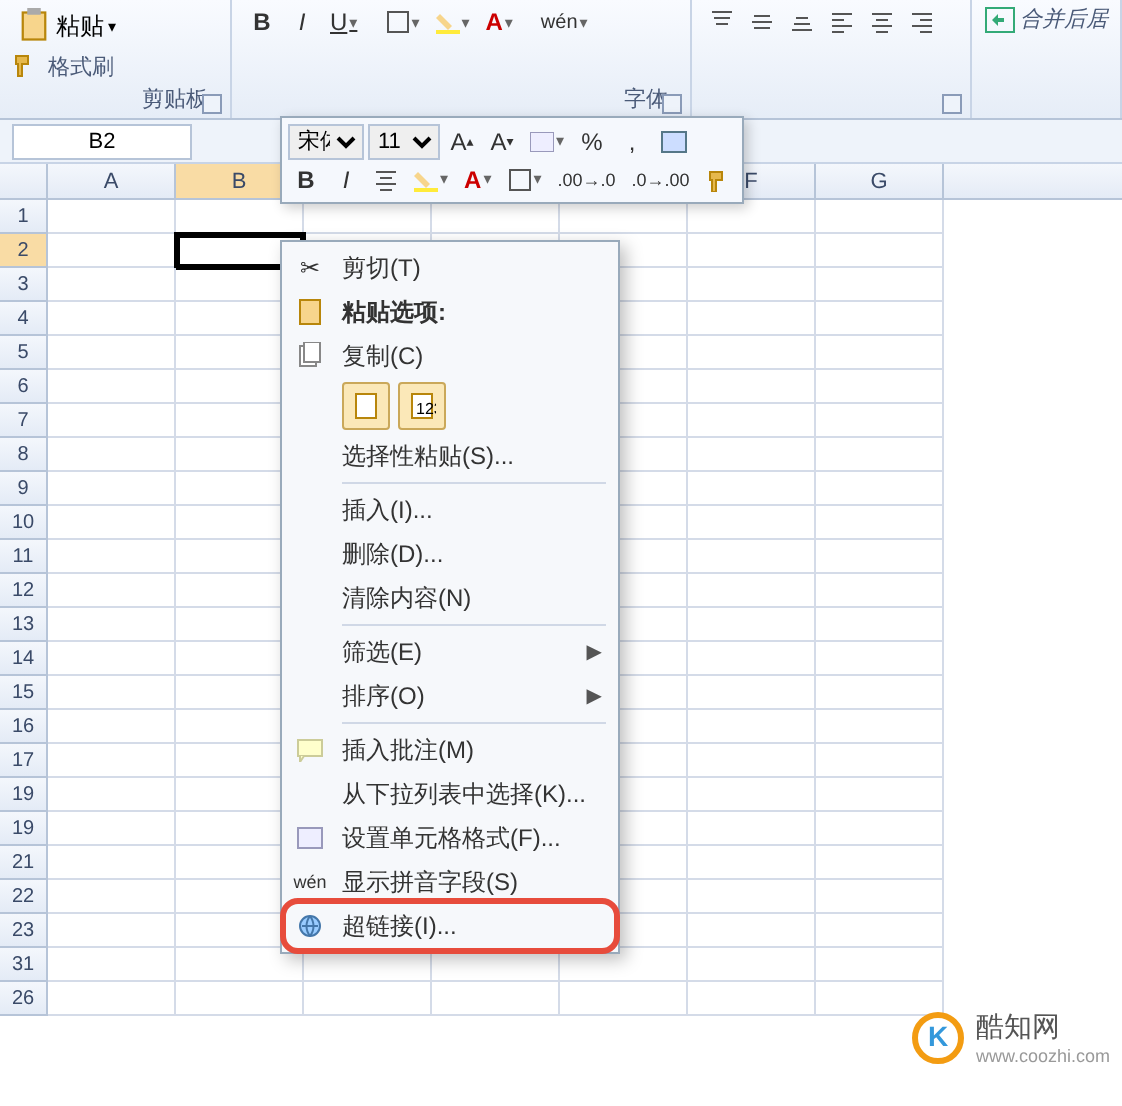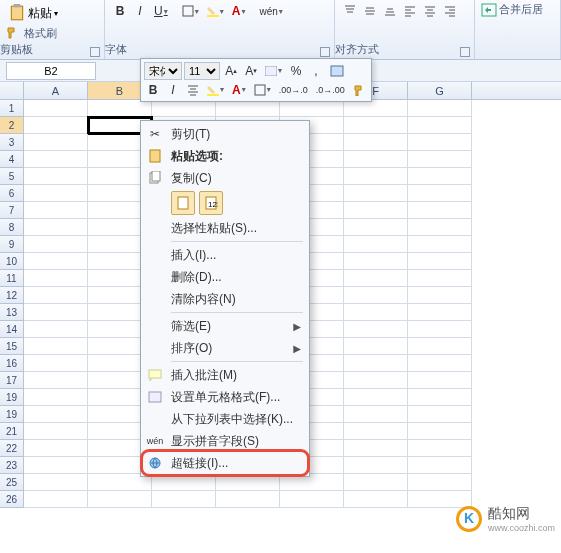--- a/index.html
+++ b/index.html
@@ -1,35 +1,35 @@
 <!DOCTYPE html>
 <html><head>
 <meta charset="utf-8">
 <style>
 * { box-sizing: border-box; margin: 0; padding: 0; font-family: "Microsoft YaHei", SimSun, sans-serif; }
 body { width: 561px; height: 553px; background: #fff; overflow: hidden; font-size: 12px; position: relative; }
 
 
 .ribbon { background: linear-gradient(#f9fbff, #e6edf7); border-bottom: 1px solid #b6c4d8; height: 60px; display: flex; }
 .ribbon-col { border-right: 1px solid #c8d4e6; padding: 2px 6px 2px 6px; position: relative; display: flex; flex-direction: column; }
-.ribbon-label { text-align: left; font-size: 11px; color: #4a5a78; position: absolute; bottom: 2px; left: 0; right: 11px; }
-.paste-col { width: 105px; }
+.ribbon-label { text-align: right; font-size: 11px; color: #4a5a78; position: absolute; bottom: 2px; left: 0; right: 11px; }
+.paste-col { width: 116px; }
 .paste-btn { display: flex; align-items: center; gap: 2px; padding: 2px; }
 .paste-btn .ic { width: 18px; height: 18px; }
 .sub-actions { display: flex; gap: 4px; margin-top: 2px; font-size: 11px; color: #4a5a78; }
 .sub-actions .ic { width: 14px; height: 14px; }
 .dlgs { position: absolute; bottom: 2px; right: 4px; width: 10px; height: 10px; border: 1px solid #8a9bb8; background: #eef3fa; }
 
 .font-col { width: 230px; }
 .font-row { display: flex; gap: 2px; align-items: center; }
 .btn { min-width: 18px; height: 18px; display: flex; align-items: center; justify-content: center; font-size: 12px; color: #333; border: 1px solid transparent; cursor: pointer; padding: 0 2px; }
 .btn.dd::after { content: "▾"; font-size: 8px; margin-left: 1px; color: #666; }
 
 .align-col { width: 140px; }
-.merge-col { flex: 1; padding-left: 6px; }
+.merge-col { flex: 1; padding-left: 6px; font-style: italic; }
 
 
 .namebar { height: 22px; border-bottom: 1px solid #c8d4e6; display: flex; align-items: center; background: #eef3fa; }
 .namebox { width: 90px; height: 18px; background: #fff; border: 1px solid #b6c4d8; margin: 2px 6px; text-align: center; font-size: 11px; line-height: 16px; }
 
 
 .minibar { position: absolute; top: 58px; left: 140px; background: #f5f8fd; border: 1px solid #9ab; box-shadow: 2px 2px 6px rgba(0,0,0,0.2); padding: 3px; z-index: 10; }
 .minibar .row { display: flex; gap: 2px; align-items: center; }
 .minibar select, .minibar input { font-size: 11px; height: 18px; border: 1px solid #b6c4d8; }
 
@@ -146,21 +146,20 @@
           <svg width="12" height="12">
             <path d="M1 2h10M3 5h6M1 8h10M3 11h6" stroke="#555"></path>
           </svg>
         </span>
       <span class="btn">
           <svg width="12" height="12">
             <path d="M1 2h10M5 5h6M1 8h10M5 11h6" stroke="#555"></path>
           </svg>
         </span>
     </div>
-    <div class="ribbon-label">对齐方式</div>
     <div class="dlgs"></div>
   </div>
 
   <div class="ribbon-col merge-col">
     <div class="font-row">
       <span class="ic">
           <svg width="16" height="14">
             <rect x="1" y="1" width="14" height="12" fill="none" stroke="#3a7"></rect>
             <path d="M4 7l3-3v2h3v2H7v2z" fill="#3a7"></path>
           </svg>
@@ -451,21 +450,21 @@
         <div class="rowhead">23</div>
         <div class="cell"></div>
         <div class="cell"></div>
         <div class="cell"></div>
         <div class="cell"></div>
         <div class="cell"></div>
         <div class="cell"></div>
         <div class="cell"></div>
       </div>
       <div class="row">
-        <div class="rowhead">25</div>
+        <div class="rowhead">31</div>
         <div class="cell"></div>
         <div class="cell"></div>
         <div class="cell"></div>
         <div class="cell"></div>
         <div class="cell"></div>
         <div class="cell"></div>
         <div class="cell"></div>
       </div>
       <div class="row">
         <div class="rowhead">26</div>
@@ -547,30 +546,30 @@
   <div class="mi">
       <span class="mi-ic">
         <svg width="14" height="12">
           <rect x="1" y="1" width="12" height="8" fill="#ffc" stroke="#cc9"></rect>
           <path d="M4 9l-2 3v-3" fill="#ffc" stroke="#cc9"></path>
         </svg>
       </span>
       <span>插入批注(M)</span>
     </div>
   <div class="mi">
+      <span class="mi-ic"></span>
+      <span>从下拉列表中选择(K)...</span>
+    </div>
+  <div class="mi">
       <span class="mi-ic">
         <svg width="14" height="12">
           <rect x="1" y="1" width="12" height="10" fill="#eef" stroke="#99b"></rect>
         </svg>
       </span>
       <span>设置单元格格式(F)...</span>
-    </div>
-  <div class="mi">
-      <span class="mi-ic"></span>
-      <span>从下拉列表中选择(K)...</span>
     </div>
   <div class="mi">
       <span class="mi-ic" style="font-size:9px">wén</span>
       <span>显示拼音字段(S)</span>
     </div>
   <div class="mi red-ring">
       <span class="mi-ic">
         <svg width="14" height="14">
           <circle cx="7" cy="7" r="5" fill="#9cf" stroke="#47a"></circle>
           <path d="M3 7h8M7 2a8 8 0 010 10M7 2a8 8 0 000 10" stroke="#47a" fill="none"></path>

